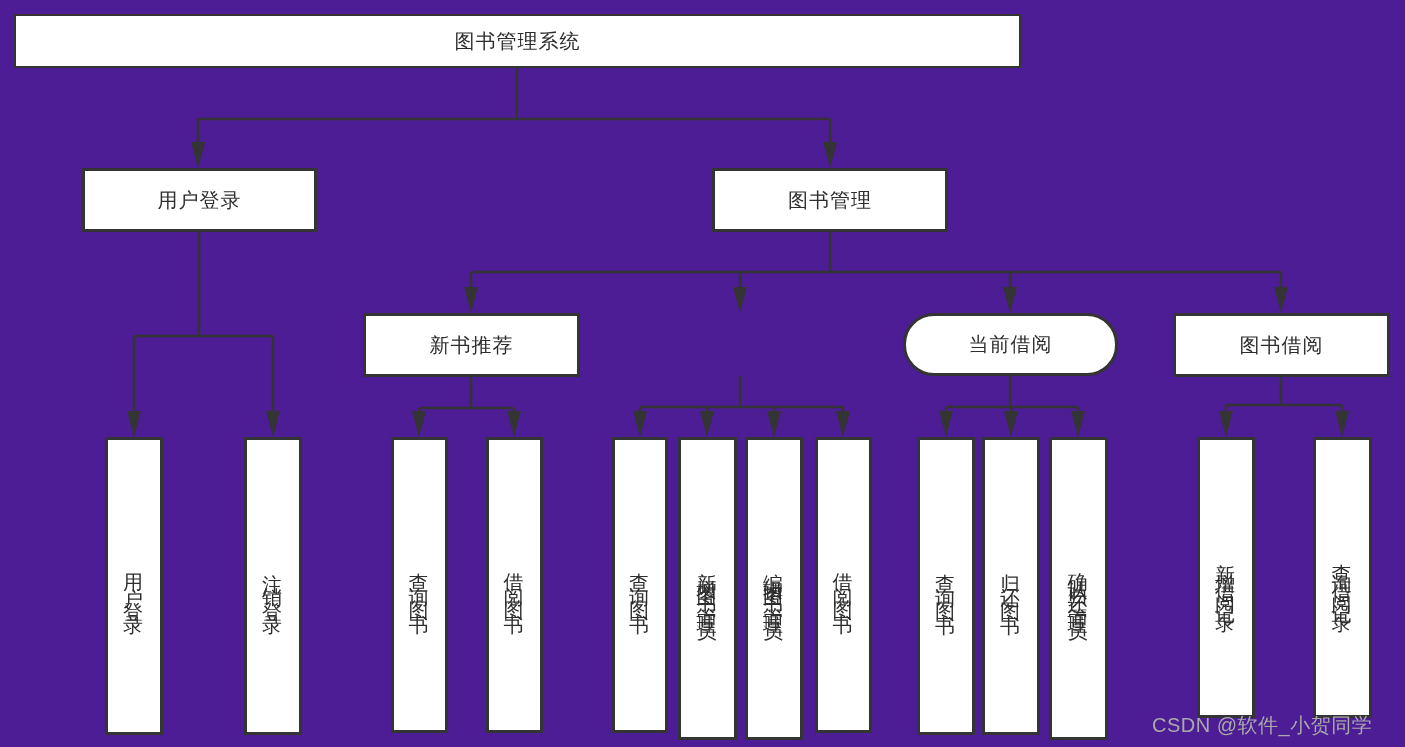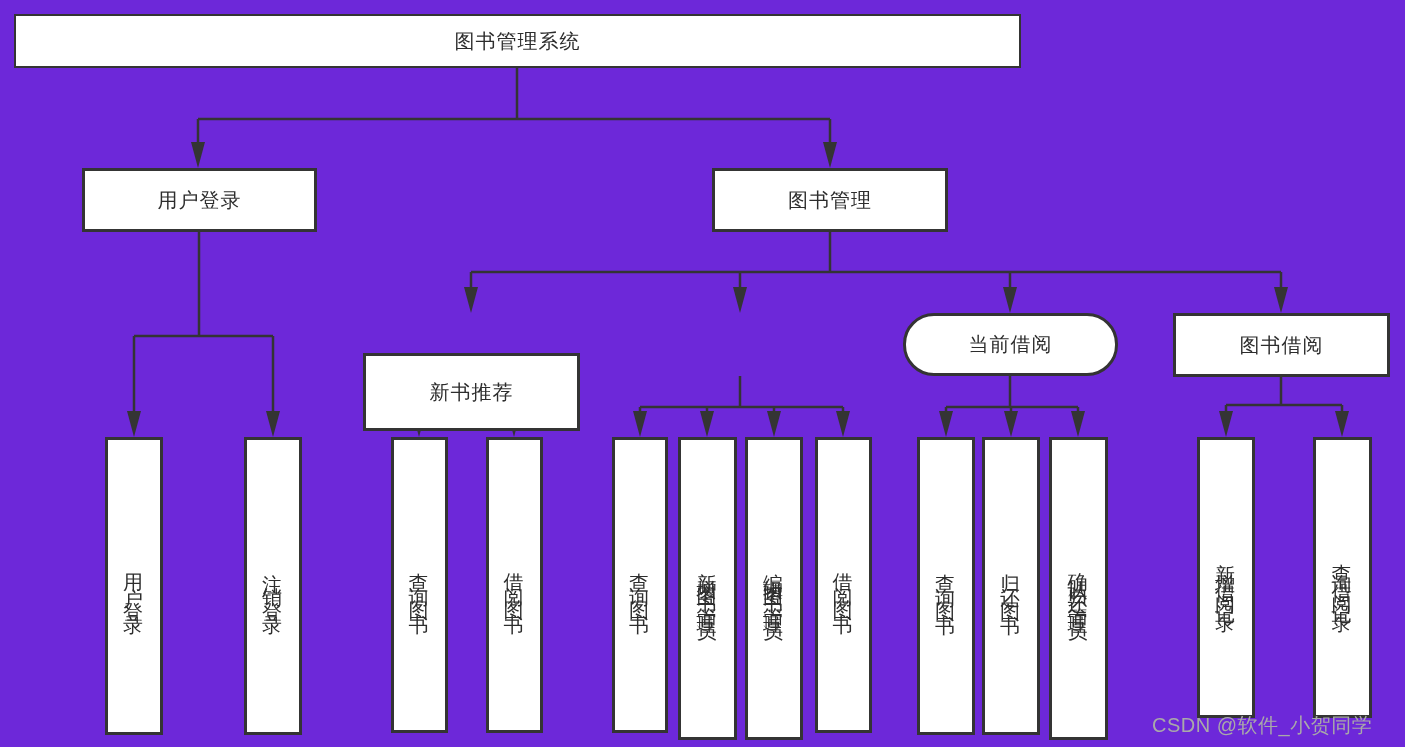--- a/index.html
+++ b/index.html
@@ -5,21 +5,21 @@
   html, body {
     margin: 0;
     padding: 0;
     background: #ffffff;
     font-family: "Liberation Sans", "DejaVu Sans", sans-serif;
   }
   .canvas {
     position: relative;
     width: 1405px;
     height: 747px;
-    background: #6d28d9;
+    background: #4c1d95;
     overflow: hidden;
   }
   .connectors {
     position: absolute;
     left: 0; top: 0;
     width: 1405px;
     height: 747px;
     pointer-events: none;
   }
   .node {
@@ -55,21 +55,21 @@
     letter-spacing: 14px;
     white-space: nowrap;
   }
   .leaf--med span  { letter-spacing: 10px; }
   .leaf--long span { letter-spacing: 7px; }
 
   
   .n-root        { left: 14px;   top: 14px;  width: 1007px; height: 54px; }
   .n-user-login  { left: 82px;   top: 168px; width: 235px;  height: 64px; }
   .n-book-mgmt   { left: 712px;  top: 168px; width: 236px;  height: 64px; justify-content: center; }
-  .n-new-book    { left: 363px;  top: 313px; width: 217px;  height: 78px; margin-top: 40px; }
+  .n-new-book    { left: 363px;  top: 313px; width: 217px;  height: 64px; }
   .n-book-borrow { left: 633px;  top: 313px; width: 215px;  height: 63px; }
   .n-current     { left: 903px;  top: 313px; width: 215px;  height: 63px; border-radius: 31px; }
   .n-records     { left: 1173px; top: 313px; width: 217px;  height: 64px; }
 
   .lf-a1 { left: 105px;  top: 437px; width: 58px; height: 298px; }
   .lf-a2 { left: 244px;  top: 437px; width: 58px; height: 298px; }
   .lf-b1 { left: 391px;  top: 437px; width: 57px; height: 296px; }
   .lf-b2 { left: 486px;  top: 437px; width: 57px; height: 296px; }
   .lf-c1 { left: 612px;  top: 437px; width: 56px; height: 296px; }
   .lf-c2 { left: 678px;  top: 437px; width: 59px; height: 303px; }

